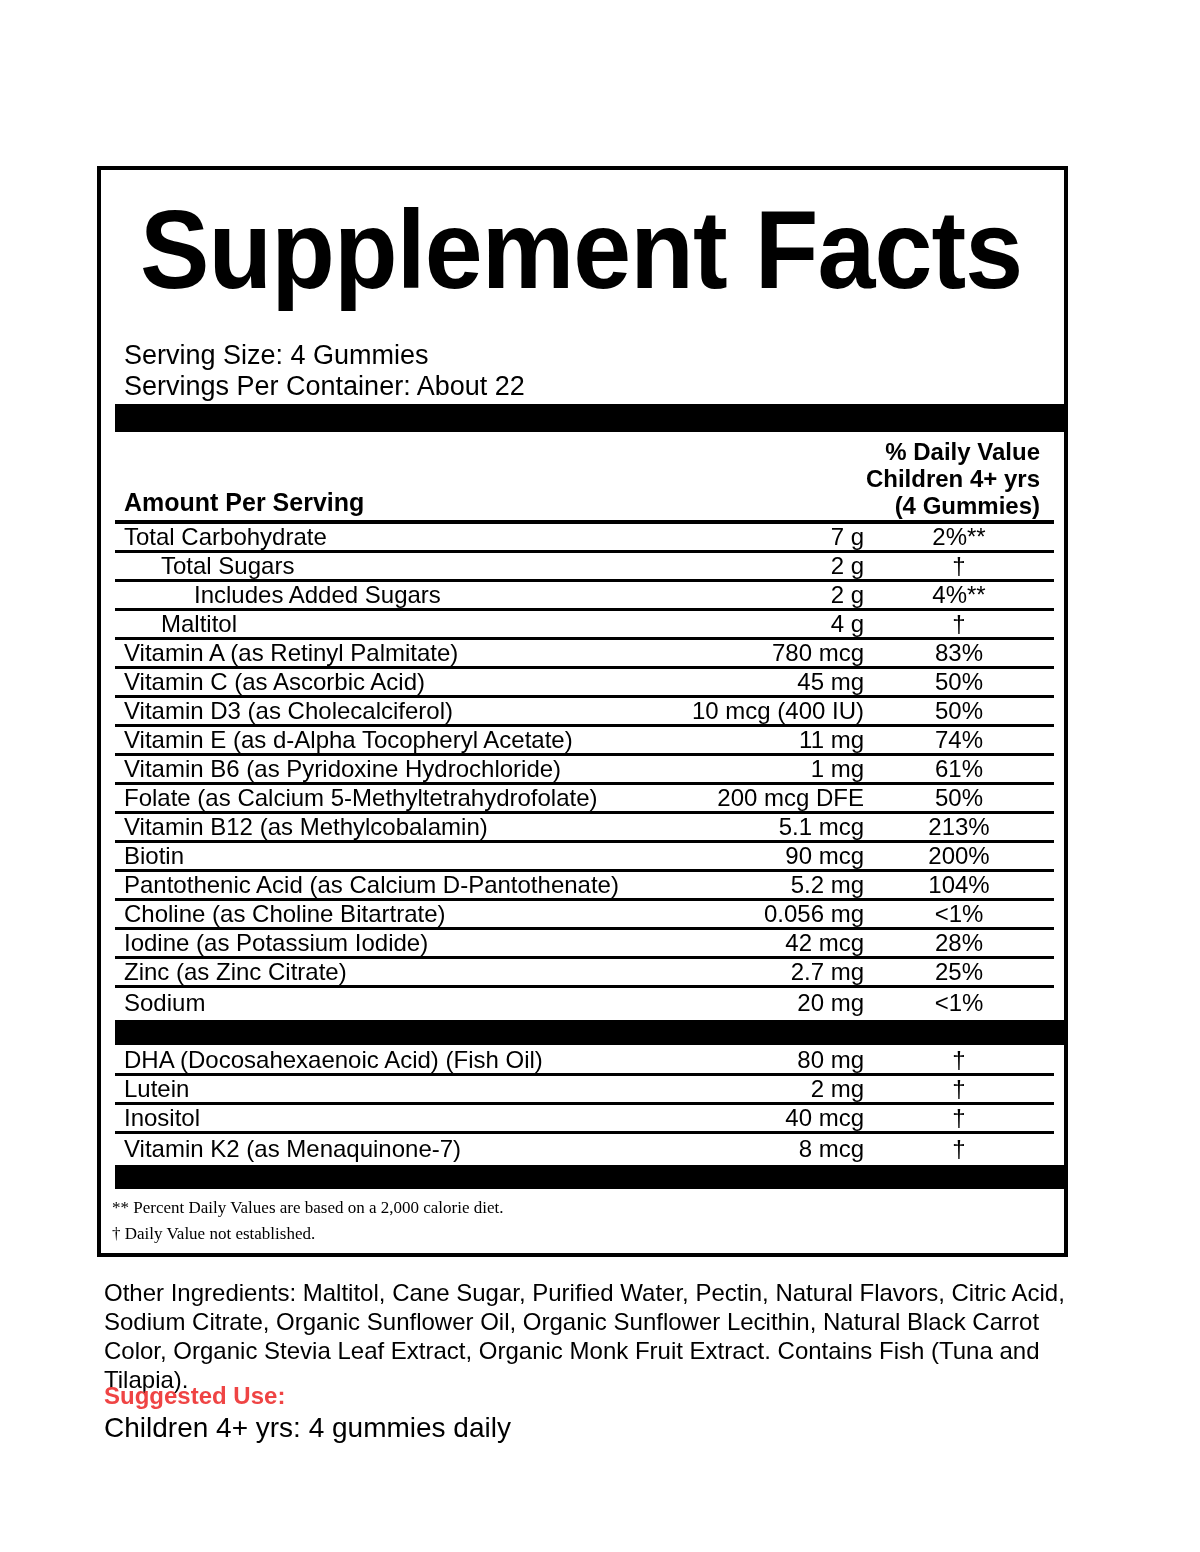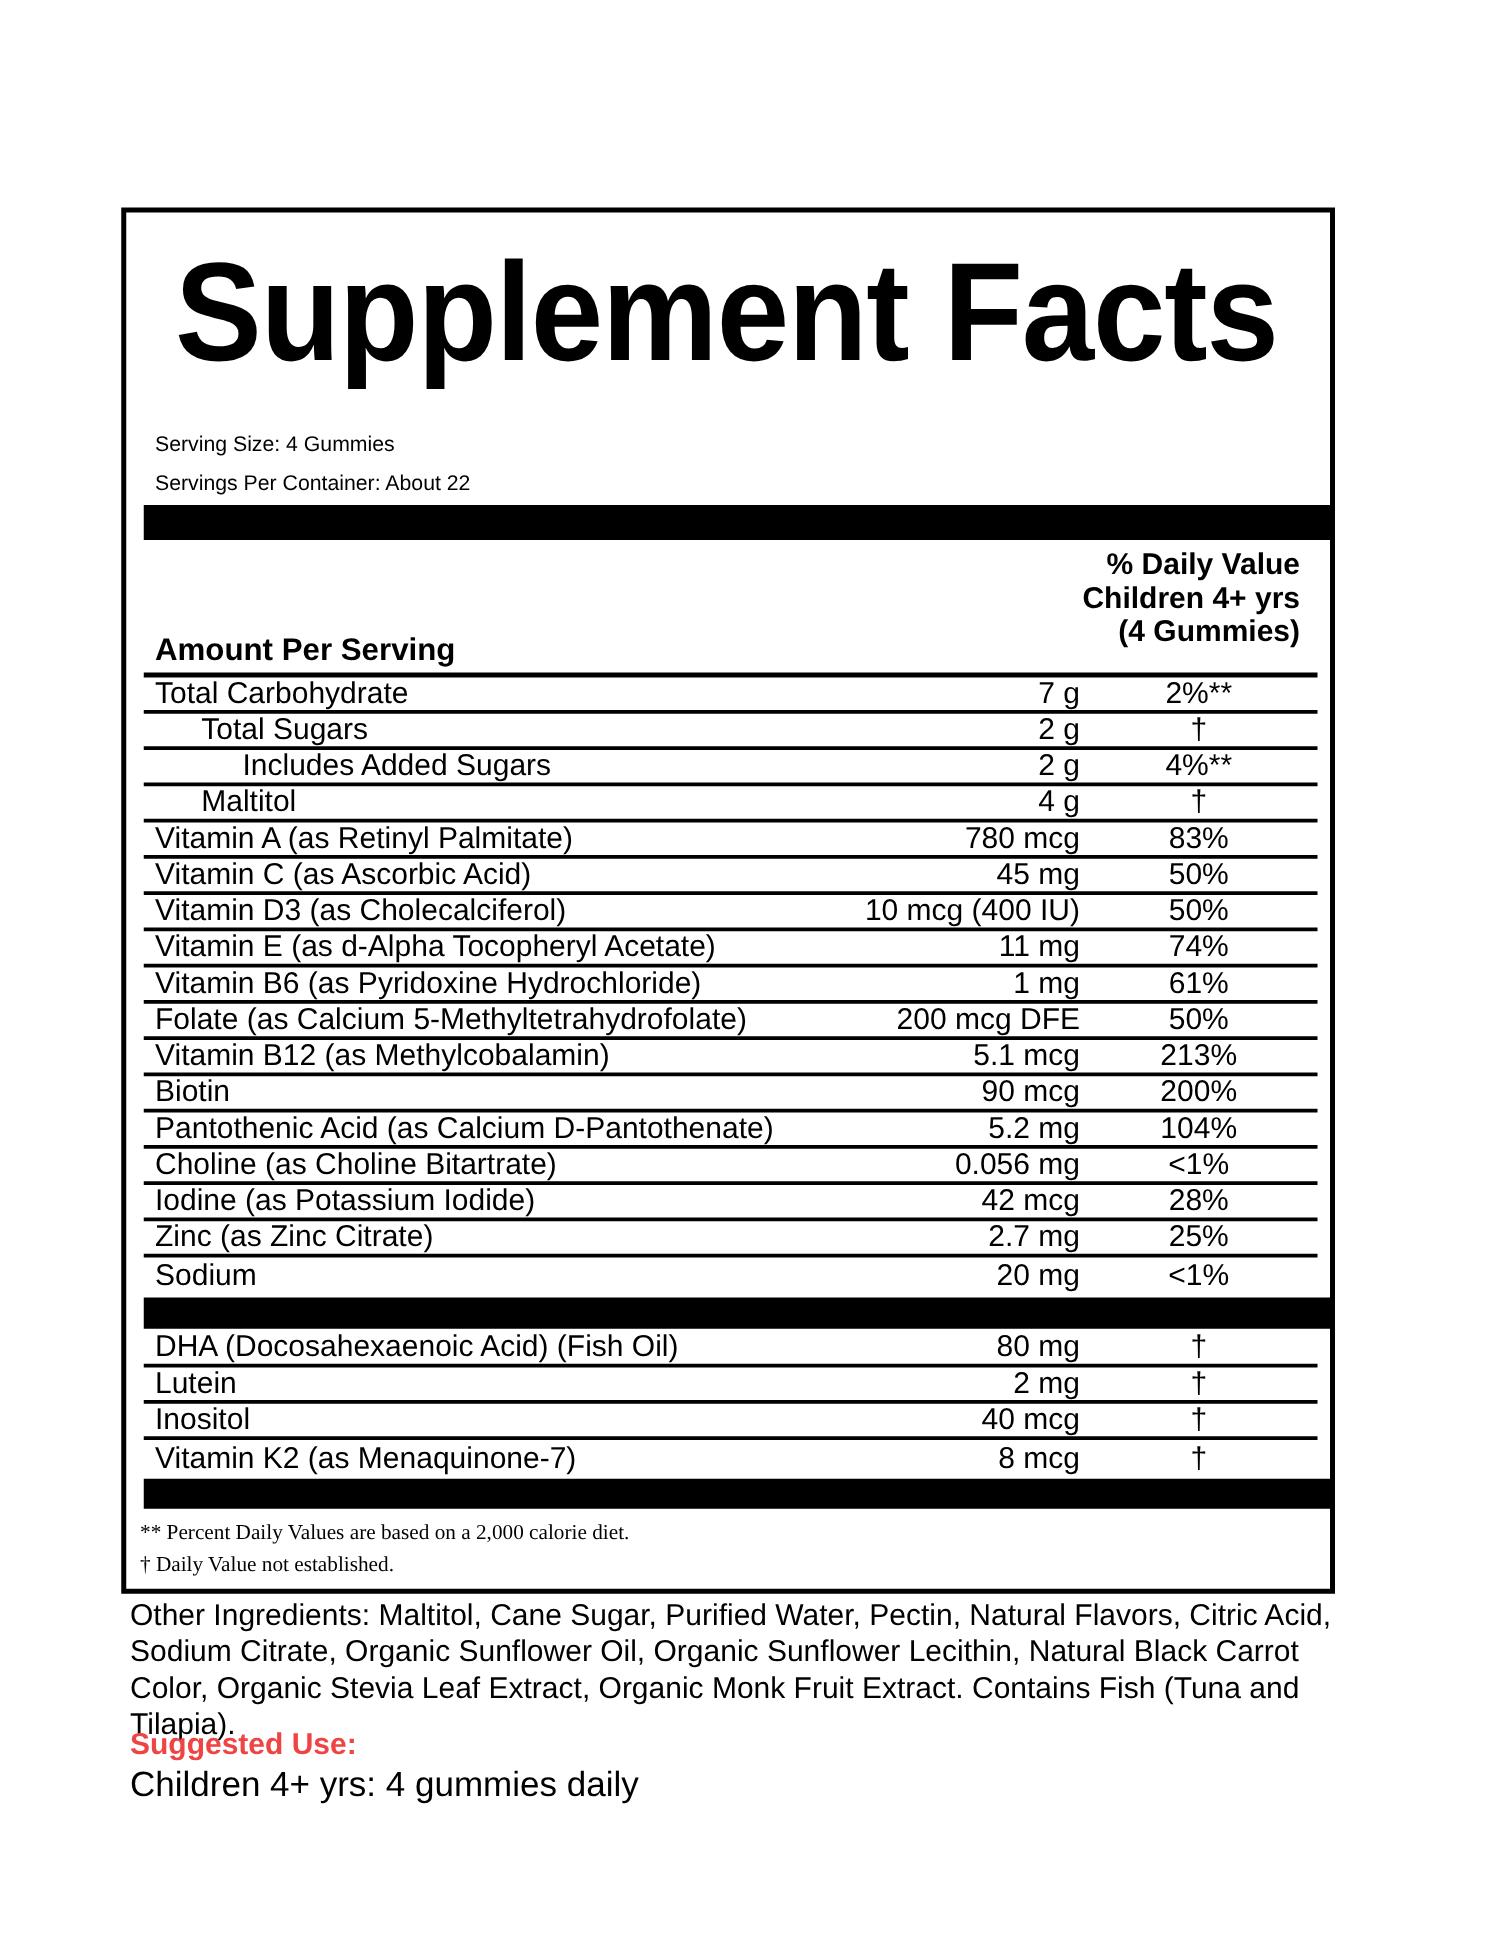--- a/index.html
+++ b/index.html
@@ -25,36 +25,36 @@
     font-size:112px;
     font-weight:bold;
     line-height:1;
     white-space:nowrap;
     transform:scaleX(0.93);
     transform-origin:0 50%;
     letter-spacing:-1px;
   }
   .serving{
     margin:34px 0 0 23px;
-    font-size:17px;
+    font-size:27px;
     line-height:31px;
   }
   .serving div{white-space:nowrap;}
   .bar{
     height:28px;
     background:#000;
     margin:2px 0 0 14px;
   }
   .bar.mid{height:25px;margin-top:3px;}
   .bar.bottom{height:24px;margin-top:2px;}
   .head{
     position:relative;
     margin:6px 10px 0 14px;
     border-bottom:4px solid #000;
-    padding-bottom:19px;
+    padding-bottom:1px;
   }
   .dv-head{
     font-weight:bold;
     font-size:24px;
     line-height:27px;
     text-align:right;
     padding-right:14px;
   }
   .aps{
     position:absolute;

